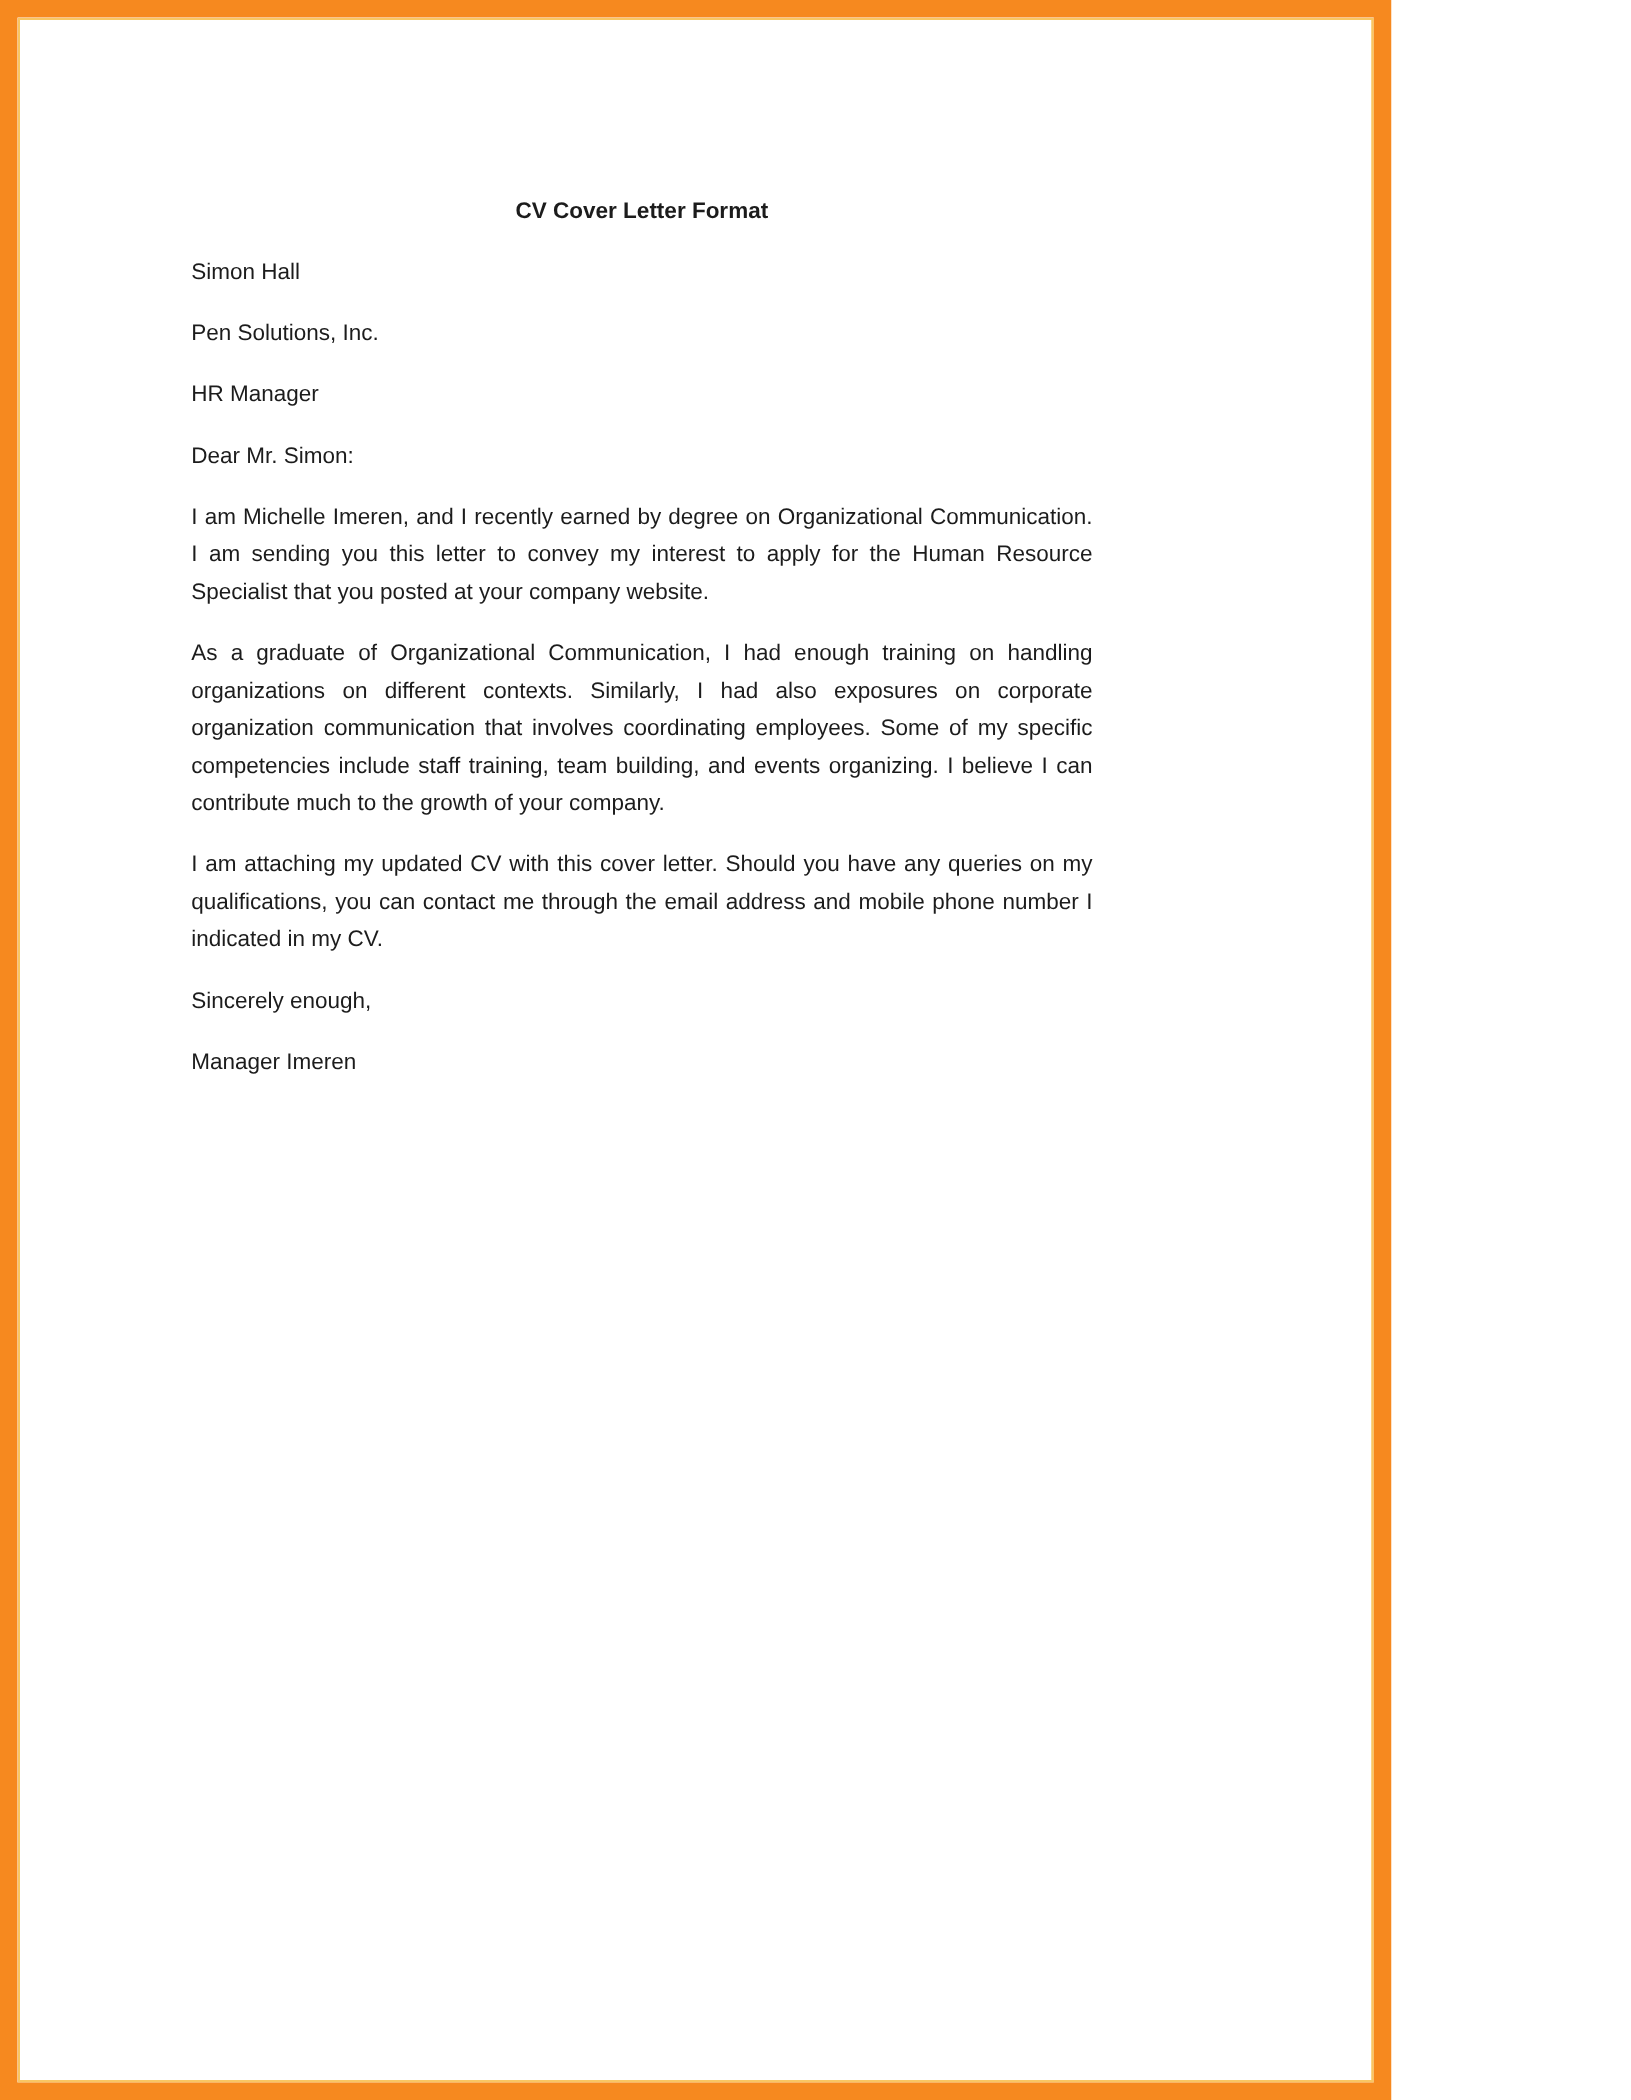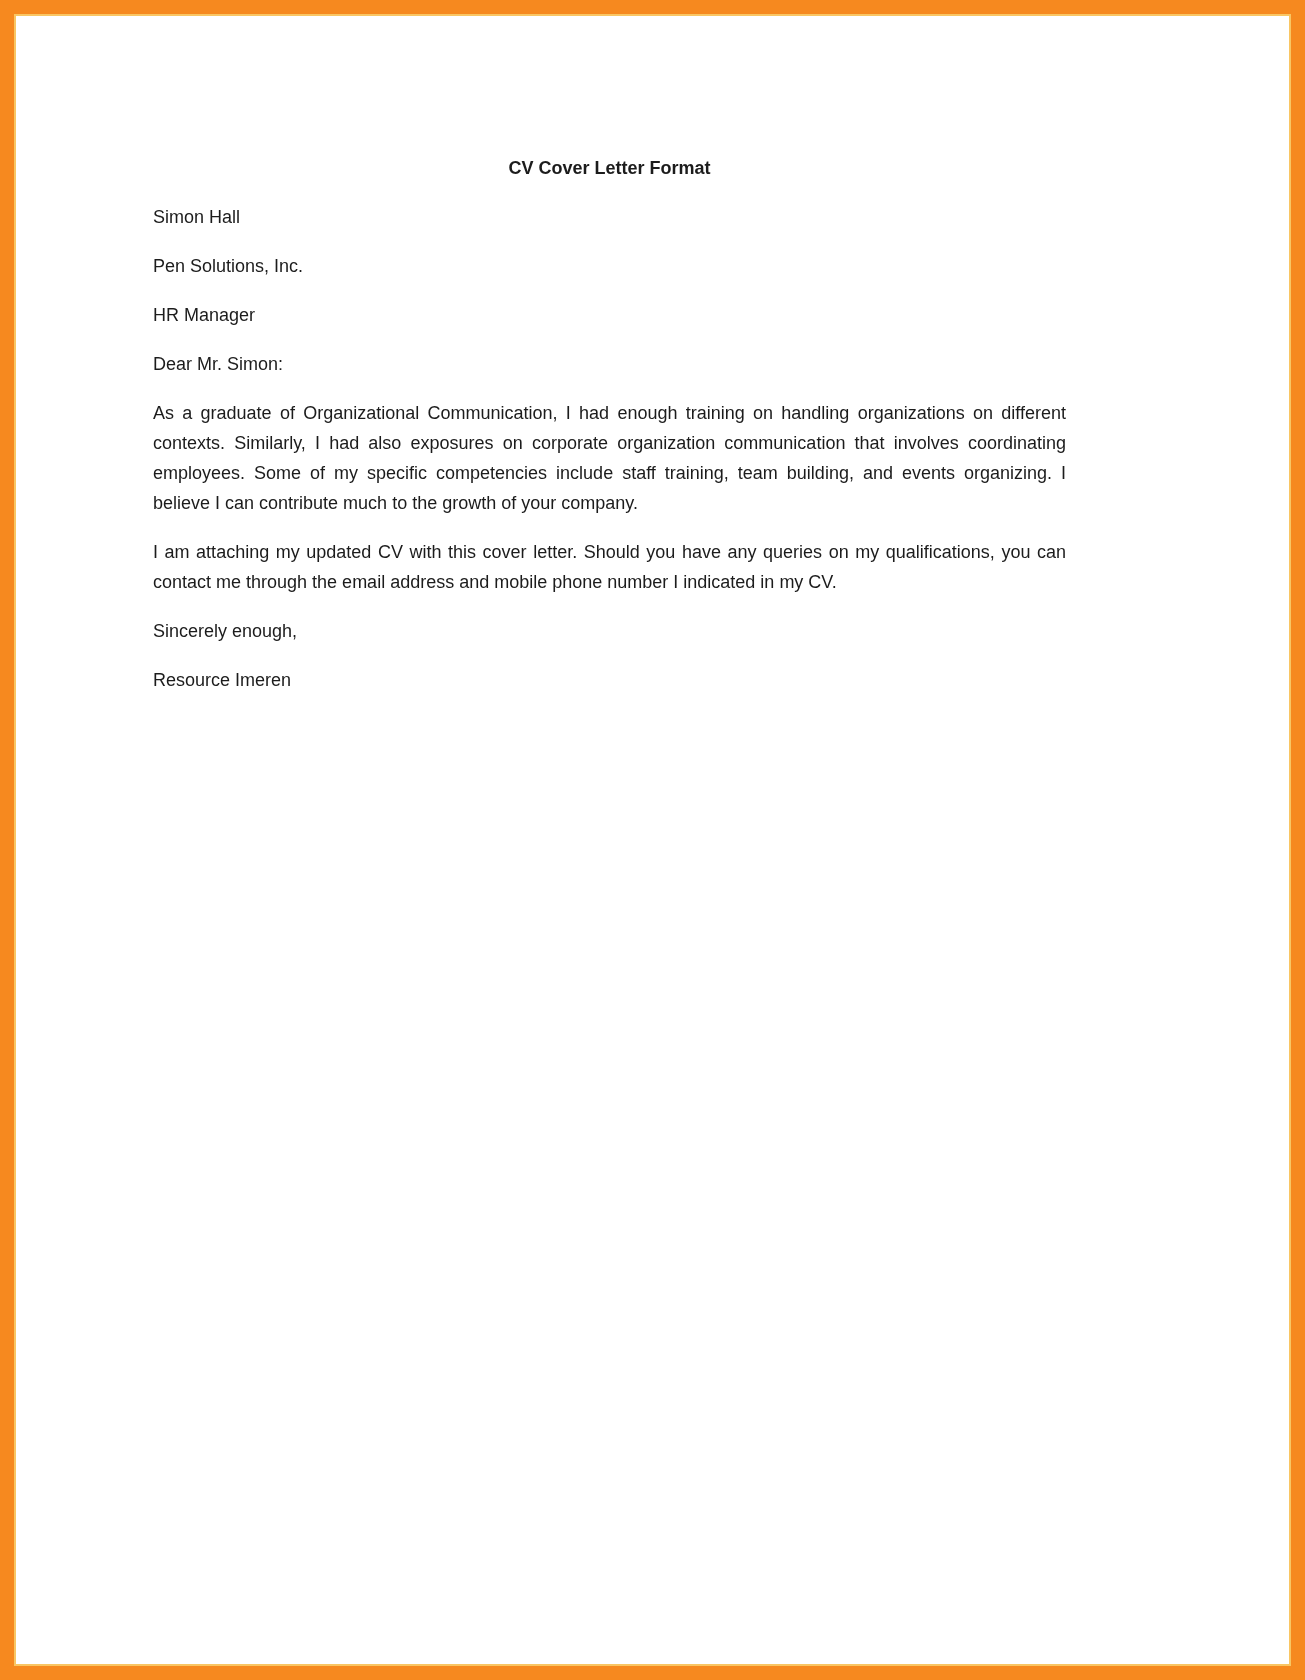--- a/index.html
+++ b/index.html
@@ -2,21 +2,21 @@
 <html><head>
 <meta charset="utf-8">
 <style>
   html, body {
     margin: 0;
     padding: 0;
     background: #ffffff;
   }
   .page {
     position: relative;
-    width: 1305px;
+    width: 1113px;
     height: 1680px;
     box-sizing: border-box;
     background: #ffffff;
     border: 14px solid #F6891F;
     
     box-shadow: inset 0 0 0 2px #F9C663;
     font-family: "Liberation Sans", "DejaVu Sans", sans-serif;
     color: #1c1c1c;
     overflow: hidden;
   }
@@ -52,24 +52,25 @@
     <h1 class="doc-title">CV Cover Letter Format</h1>
 
     <p class="line">Simon Hall</p>
 
     <p class="line">Pen Solutions, Inc.</p>
 
     <p class="line">HR Manager</p>
 
     <p class="line">Dear Mr. Simon:</p>
 
+    <p class="para">I am Michelle Imeren, and I recently earned by degree on Organizational Communication. I am sending you this letter to convey my interest to apply for the Human Resource Specialist that you posted at your company website.</p>
 
     <p class="para">As a graduate of Organizational Communication, I had enough training on handling organizations on different contexts. Similarly, I had also exposures on corporate organization communication that involves coordinating employees. Some of my specific competencies include staff training, team building, and events organizing. I believe I can contribute much to the growth of your company.</p>
 
     <p class="para">I am attaching my updated CV with this cover letter. Should you have any queries on my qualifications, you can contact me through the email address and mobile phone number I indicated in my CV.</p>
 
 
     <p class="line">Sincerely enough,</p>
 
-    <p class="line">Resource Imeren</p>
+    <p class="line">Manager Imeren</p>
 
   </div>
 </div>
 
 </body></html>

